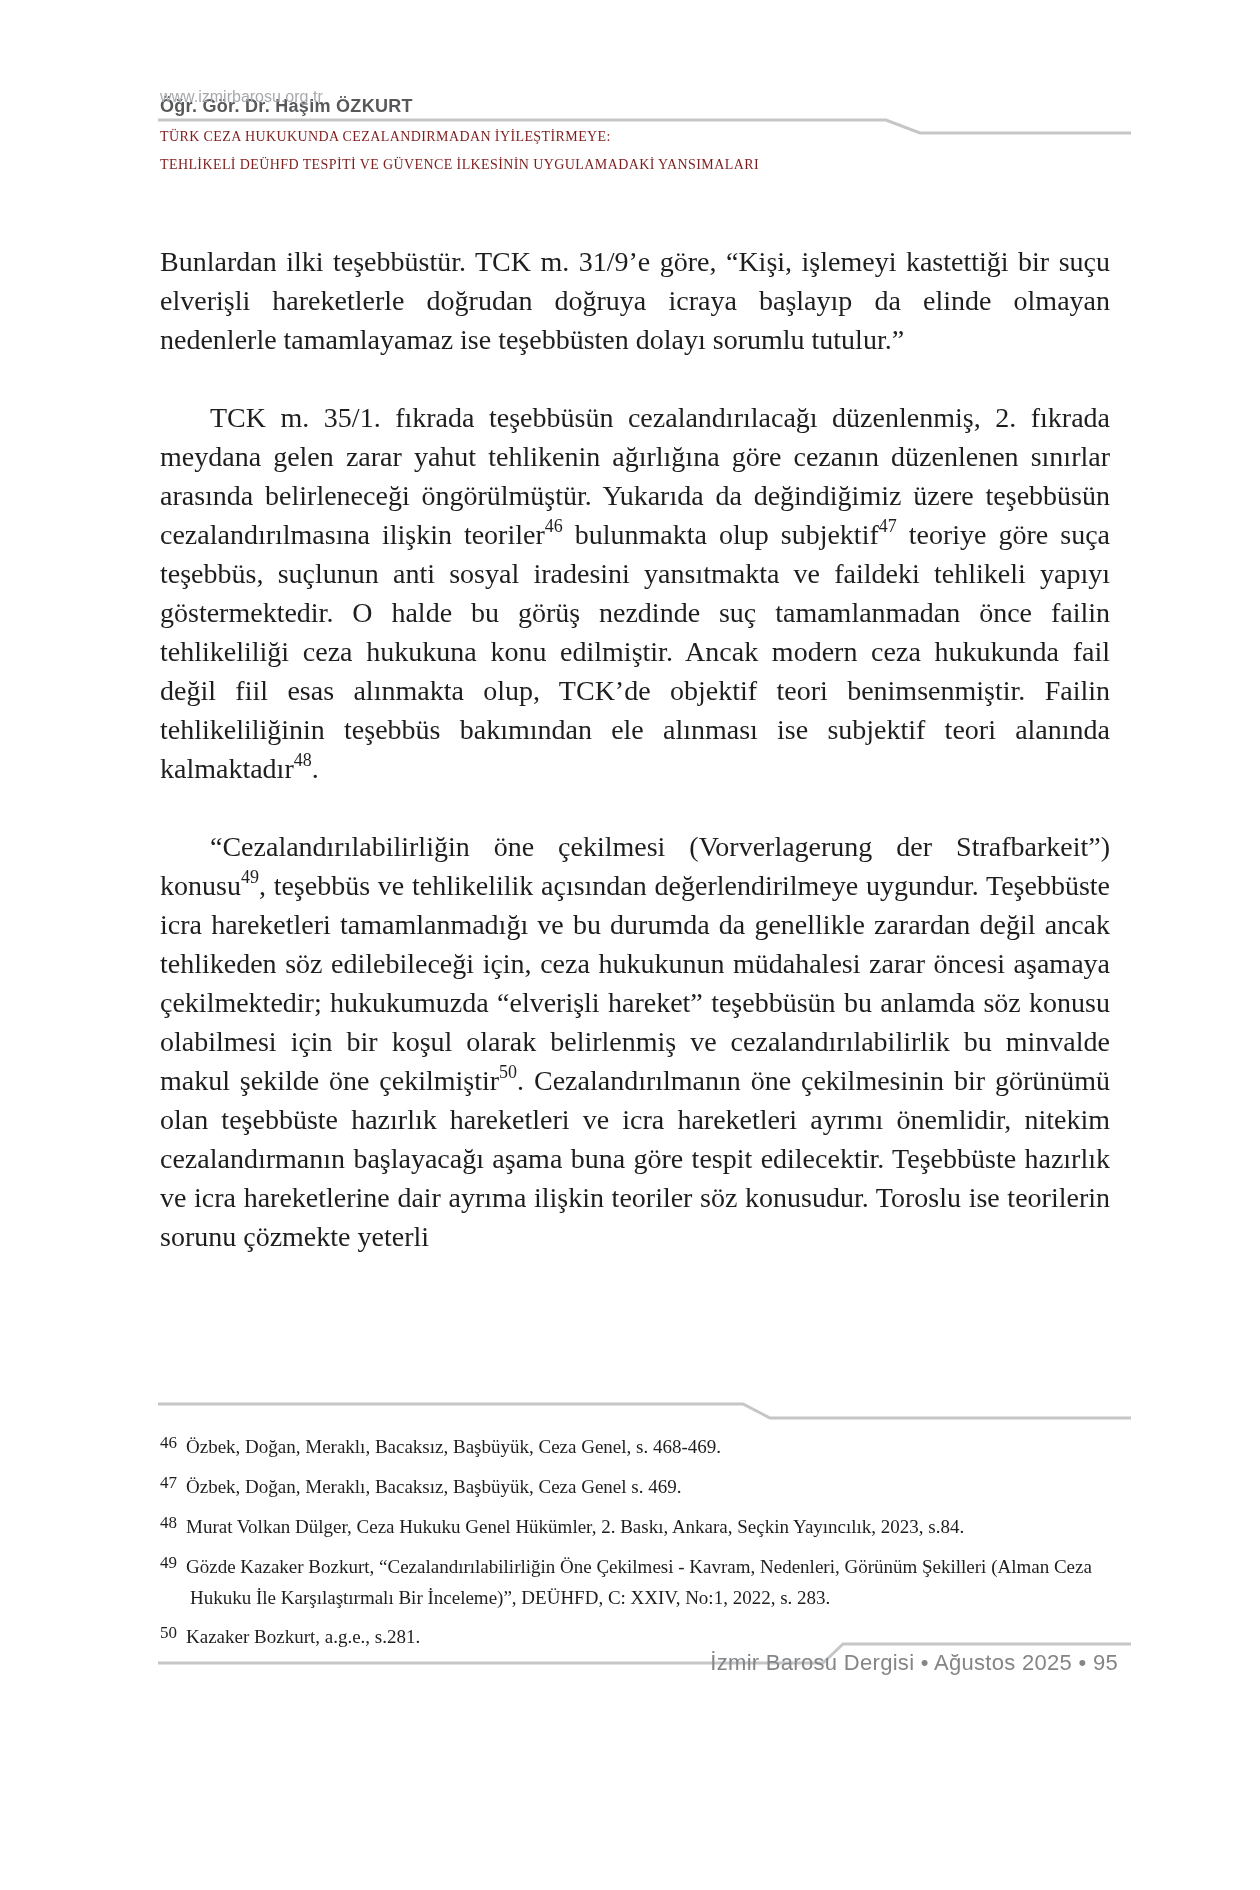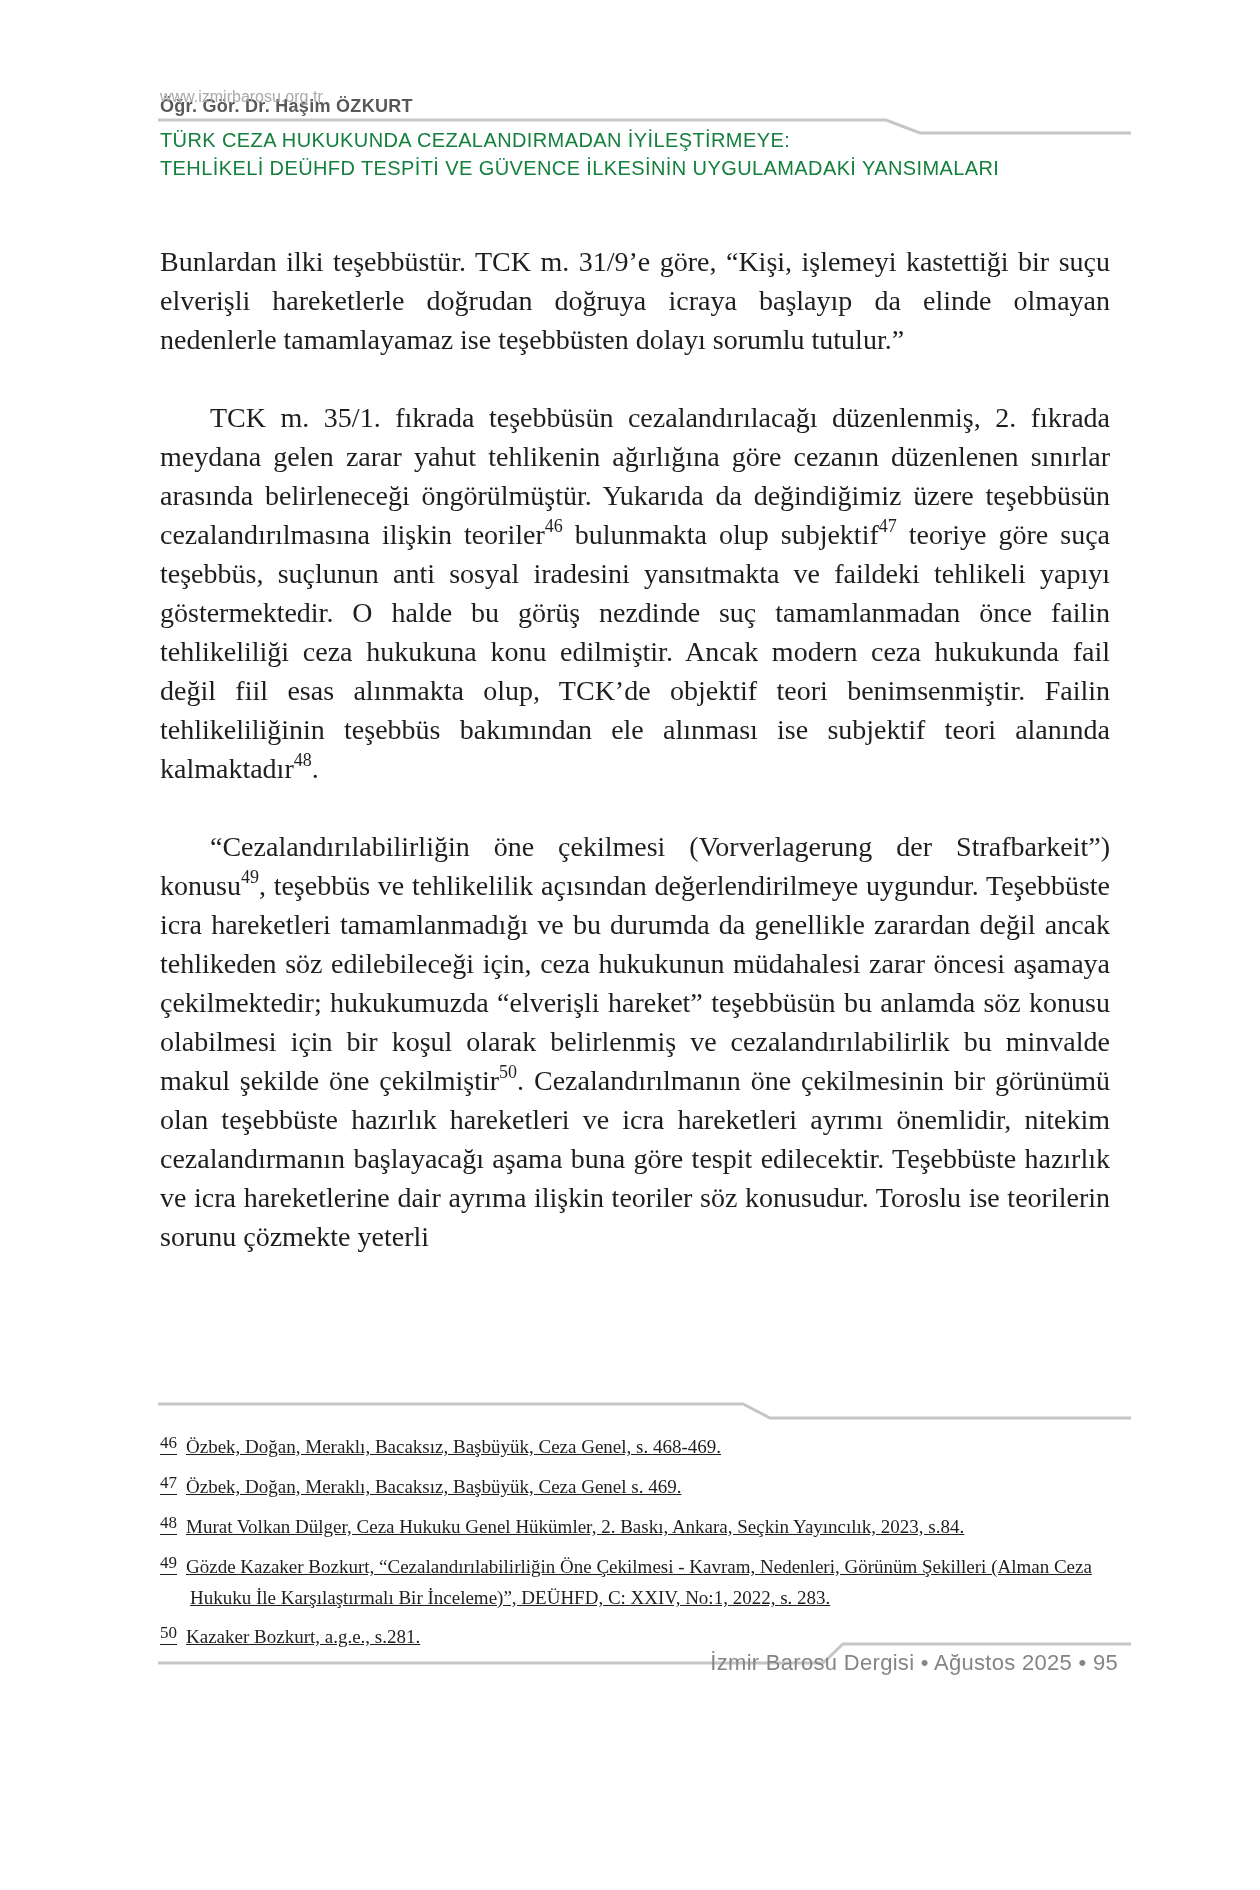--- a/index.html
+++ b/index.html
@@ -34,24 +34,24 @@
   }
   .divider-svg { position: absolute; left: 156px; width: 977px; height: 26px; }
   .divider-svg polyline { fill: none; stroke: #c5c6c8; stroke-width: 3; }
   #header-divider { top: 116px; }
   #footnotes-divider { top: 1400px; }
   #footer-divider { top: 1640px; }
   .title-line {
     position: absolute;
     left: 160px;
     width: 960px;
-    font-family: Liberation Sans, sans-serif;
-    font-size: 20px;
+    font-family: Liberation Serif, serif;
+    font-size: 14px;
     letter-spacing: 0.4px;
-    color: #15803d;
+    color: #7f1d1d;
     white-space: nowrap;
   }
   #title-line1 { top: 129px; }
   #title-line2 { top: 157px; }
   
   .body-text {
     position: absolute;
     left: 160px; top: 242px;
     width: 950px;
     font-size: 28px;
@@ -73,21 +73,20 @@
     left: 160px; top: 1432px;
     width: 950px;
     font-size: 19px;
     line-height: 30px;
     text-align: left;
   }
   .footnote {
     margin: 0 0 9px 0;
     padding-left: 30px;
     text-indent: -30px;
-    text-decoration: underline;
   }
   .fn-num {
     font-size: 17px;
     position: relative;
     top: -5px;
     margin-right: 9px;
   }
   
   .footer-text {
     position: absolute;

